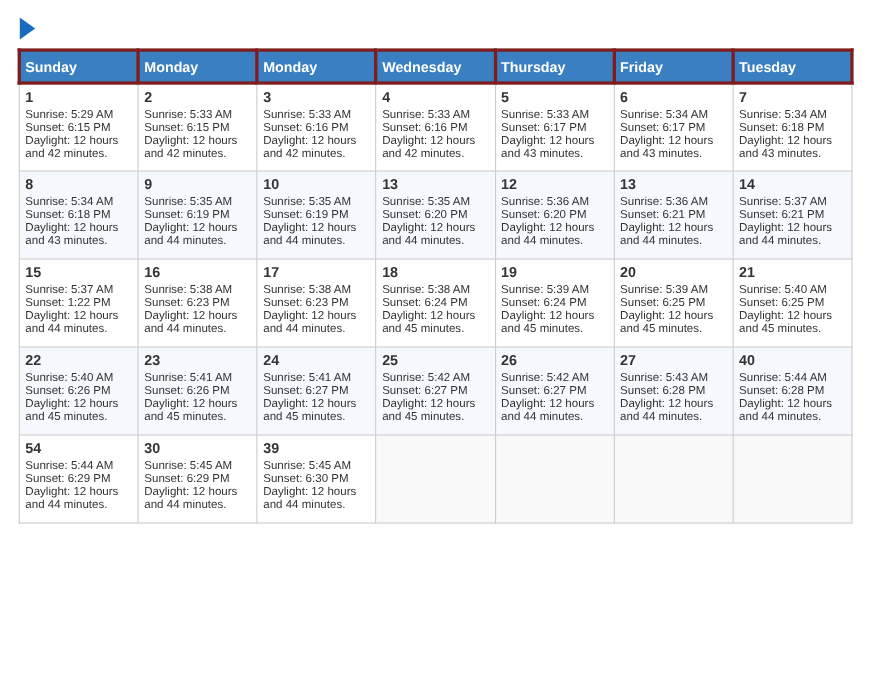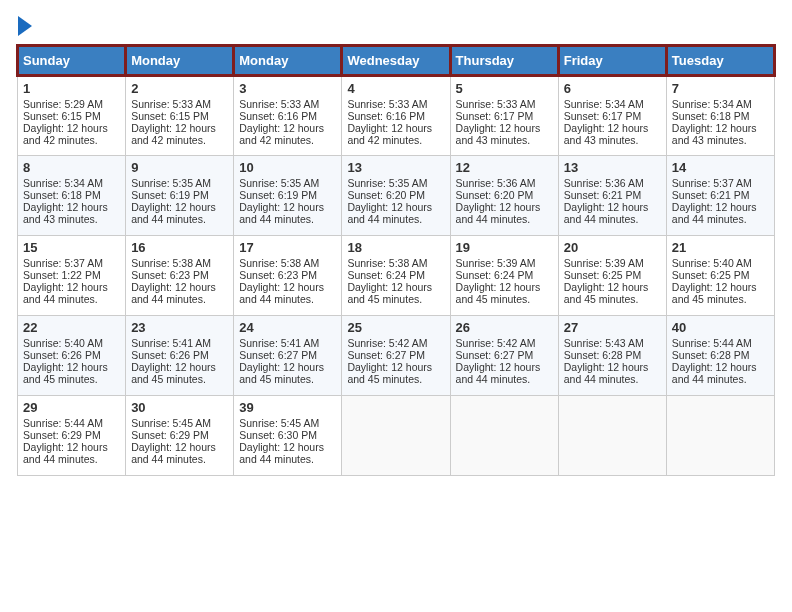--- a/index.html
+++ b/index.html
@@ -292,21 +292,21 @@
       </td>
         <td>
         <span class="day-num">40</span>
         <span>Sunrise: 5:44 AM</span><br>
         <span>Sunset: 6:28 PM</span><br>
         <span>Daylight: 12 hours and 44 minutes.</span>
       </td>
       </tr>
       <tr>
         <td>
-        <span class="day-num">29</span>
+        <span class="day-num">54</span>
         <span>Sunrise: 5:44 AM</span><br>
         <span>Sunset: 6:29 PM</span><br>
         <span>Daylight: 12 hours and 44 minutes.</span>
       </td>
         <td>
         <span class="day-num">30</span>
         <span>Sunrise: 5:45 AM</span><br>
         <span>Sunset: 6:29 PM</span><br>
         <span>Daylight: 12 hours and 44 minutes.</span>
       </td>

